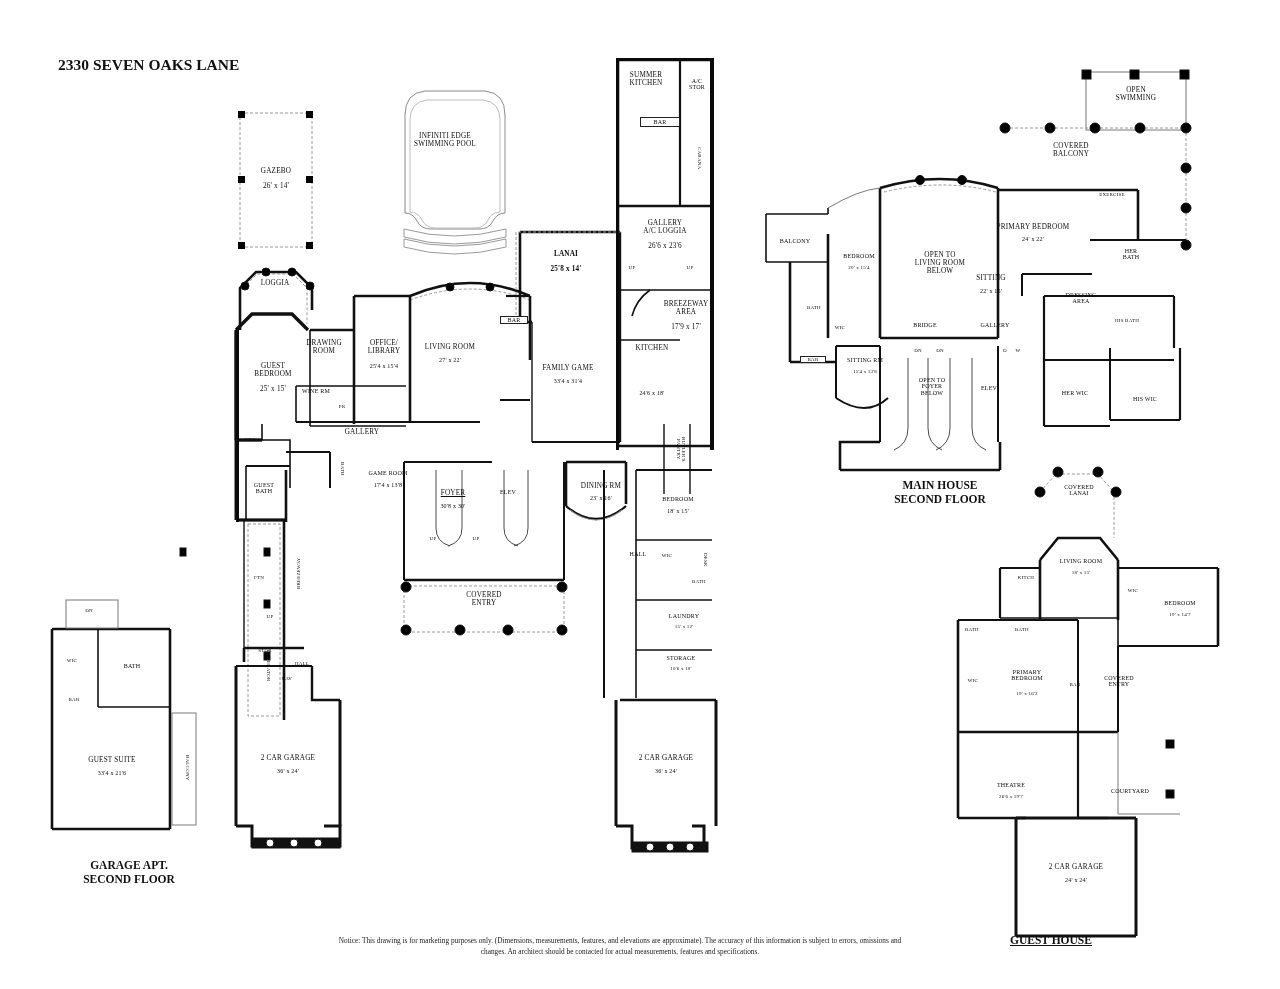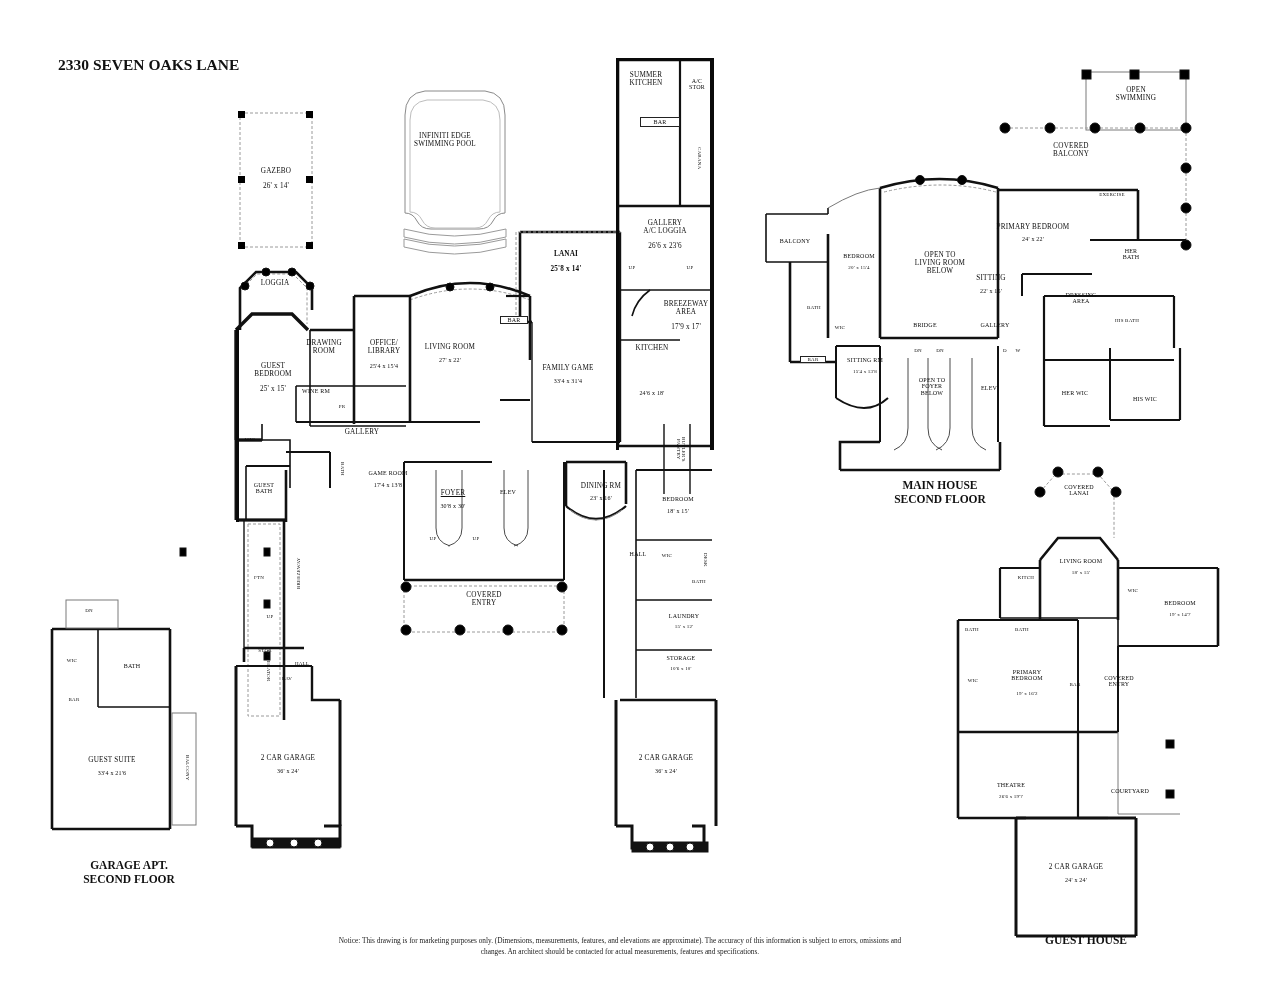--- a/index.html
+++ b/index.html
@@ -504,17 +504,17 @@
   <div class="lbl xxs" style="left:1062px;top:682px;width:26px;">BAR</div>
   <div class="lbl xs" style="left:1086px;top:675px;width:66px;">COVERED
 ENTRY</div>
 
   <div class="lbl xs" style="left:978px;top:782px;width:66px;">THEATRE</div>
   <div class="lbl xxs" style="left:978px;top:794px;width:66px;">26'6 x 19'7</div>
   <div class="lbl xs" style="left:1092px;top:788px;width:76px;">COURTYARD</div>
   <div class="lbl sm" style="left:1026px;top:864px;width:100px;">2 CAR GARAGE</div>
   <div class="lbl xs" style="left:1026px;top:877px;width:100px;">24' x 24'</div>
 
-  <div class="title" style="left:1010px;top:934px;width:152px;text-align:center;font-size:11.5px;">GUEST HOUSE</div>
+  <div class="title" style="left:1010px;top:934px;width:152px;text-align:left;font-size:11.5px;text-decoration:underline;">GUEST HOUSE</div>
 
   <div id="disc">Notice: This drawing is for marketing purposes only. (Dimensions, measurements, features, and elevations are approximate). The accuracy of this information is subject to errors, omissions and changes. An architect should be contacted for actual measurements, features and specifications.</div>
 
 </div>
 
 </body></html>

